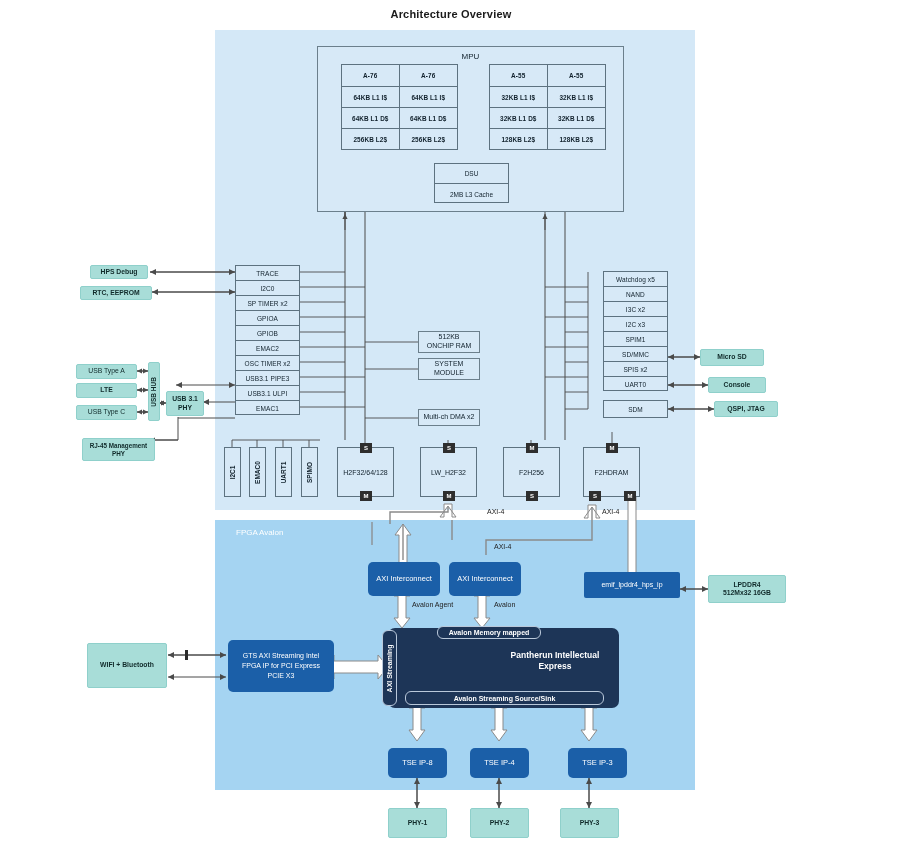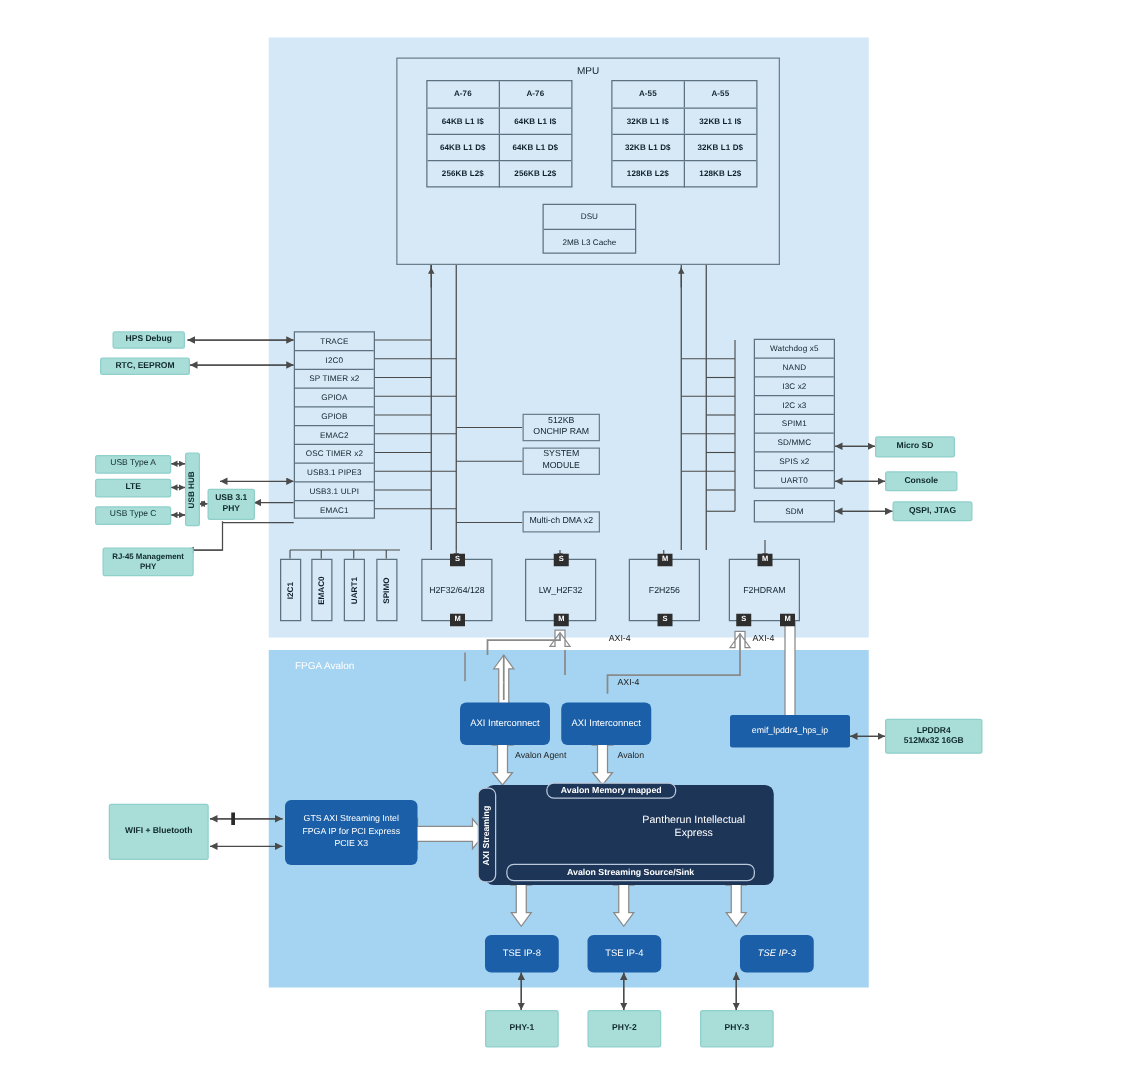--- a/index.html
+++ b/index.html
@@ -115,21 +115,21 @@
   
   .dblue {
     background:#1b5fa8; border-radius:5px;
     display:flex; align-items:center; justify-content:center;
     text-align:center; color:#ffffff; font-size:7.5px; line-height:1.45;
   }
   .navy {
     background:#1d3557; border-radius:7px; position:absolute;
   }
   .navy-label {
-    position:absolute; color:#ffffff; font-size:8.5px; font-weight:normal;
+    position:absolute; color:#ffffff; font-size:8.5px; font-weight:bold;
     text-align:center; line-height:1.3;
   }
   .pill {
     position:absolute; border:1px solid #b9c8da; border-radius:6px;
     color:#ffffff; font-size:7px; font-weight:bold;
     display:flex; align-items:center; justify-content:center;
     background:#1d3557;
   }
   .pill-v {
     position:absolute; border:1px solid #b9c8da; border-radius:6px;
@@ -144,20 +144,21 @@
   
   .txt { font-size:7px; color:#222; }
 
   svg.ov { position:absolute; left:0; top:0; width:902px; height:860px; pointer-events:none; }
 </style>
 </head>
 <body>
 
 <div id="stage">
 
+  <div class="abs" id="page-title">Architecture Overview</div>
 
   <div class="abs hps-panel"></div>
   <div class="abs fpga-panel"></div>
   <div class="abs fpga-label">FPGA Avalon</div>
 
   <svg class="ov">
     <defs>
       <marker id="ah" markerWidth="7" markerHeight="7" refX="6" refY="3" orient="auto">
         <path d="M0,0 L6,3 L0,6 z" fill="#4a4a4a"></path>
       </marker>
@@ -535,21 +536,21 @@
   <div class="pill" style="left:405px; top:691px; width:199px; height:14px;">
     <span>Avalon Streaming Source/Sink</span>
   </div>
 
   <div class="abs dblue" style="left:388px; top:748px; width:59px; height:30px;">
     <span>TSE IP-8</span>
   </div>
   <div class="abs dblue" style="left:470px; top:748px; width:59px; height:30px;">
     <span>TSE IP-4</span>
   </div>
-  <div class="abs dblue" style="left:592px; top:748px; width:59px; height:30px;font-style:italic;">
+  <div class="abs dblue" style="left:568px; top:748px; width:59px; height:30px;">
     <span>TSE IP-3</span>
   </div>
 
   <div class="abs teal" style="left:388px; top:808px; width:59px; height:30px;">
     <span>PHY-1</span>
   </div>
   <div class="abs teal" style="left:470px; top:808px; width:59px; height:30px;">
     <span>PHY-2</span>
   </div>
   <div class="abs teal" style="left:560px; top:808px; width:59px; height:30px;">

